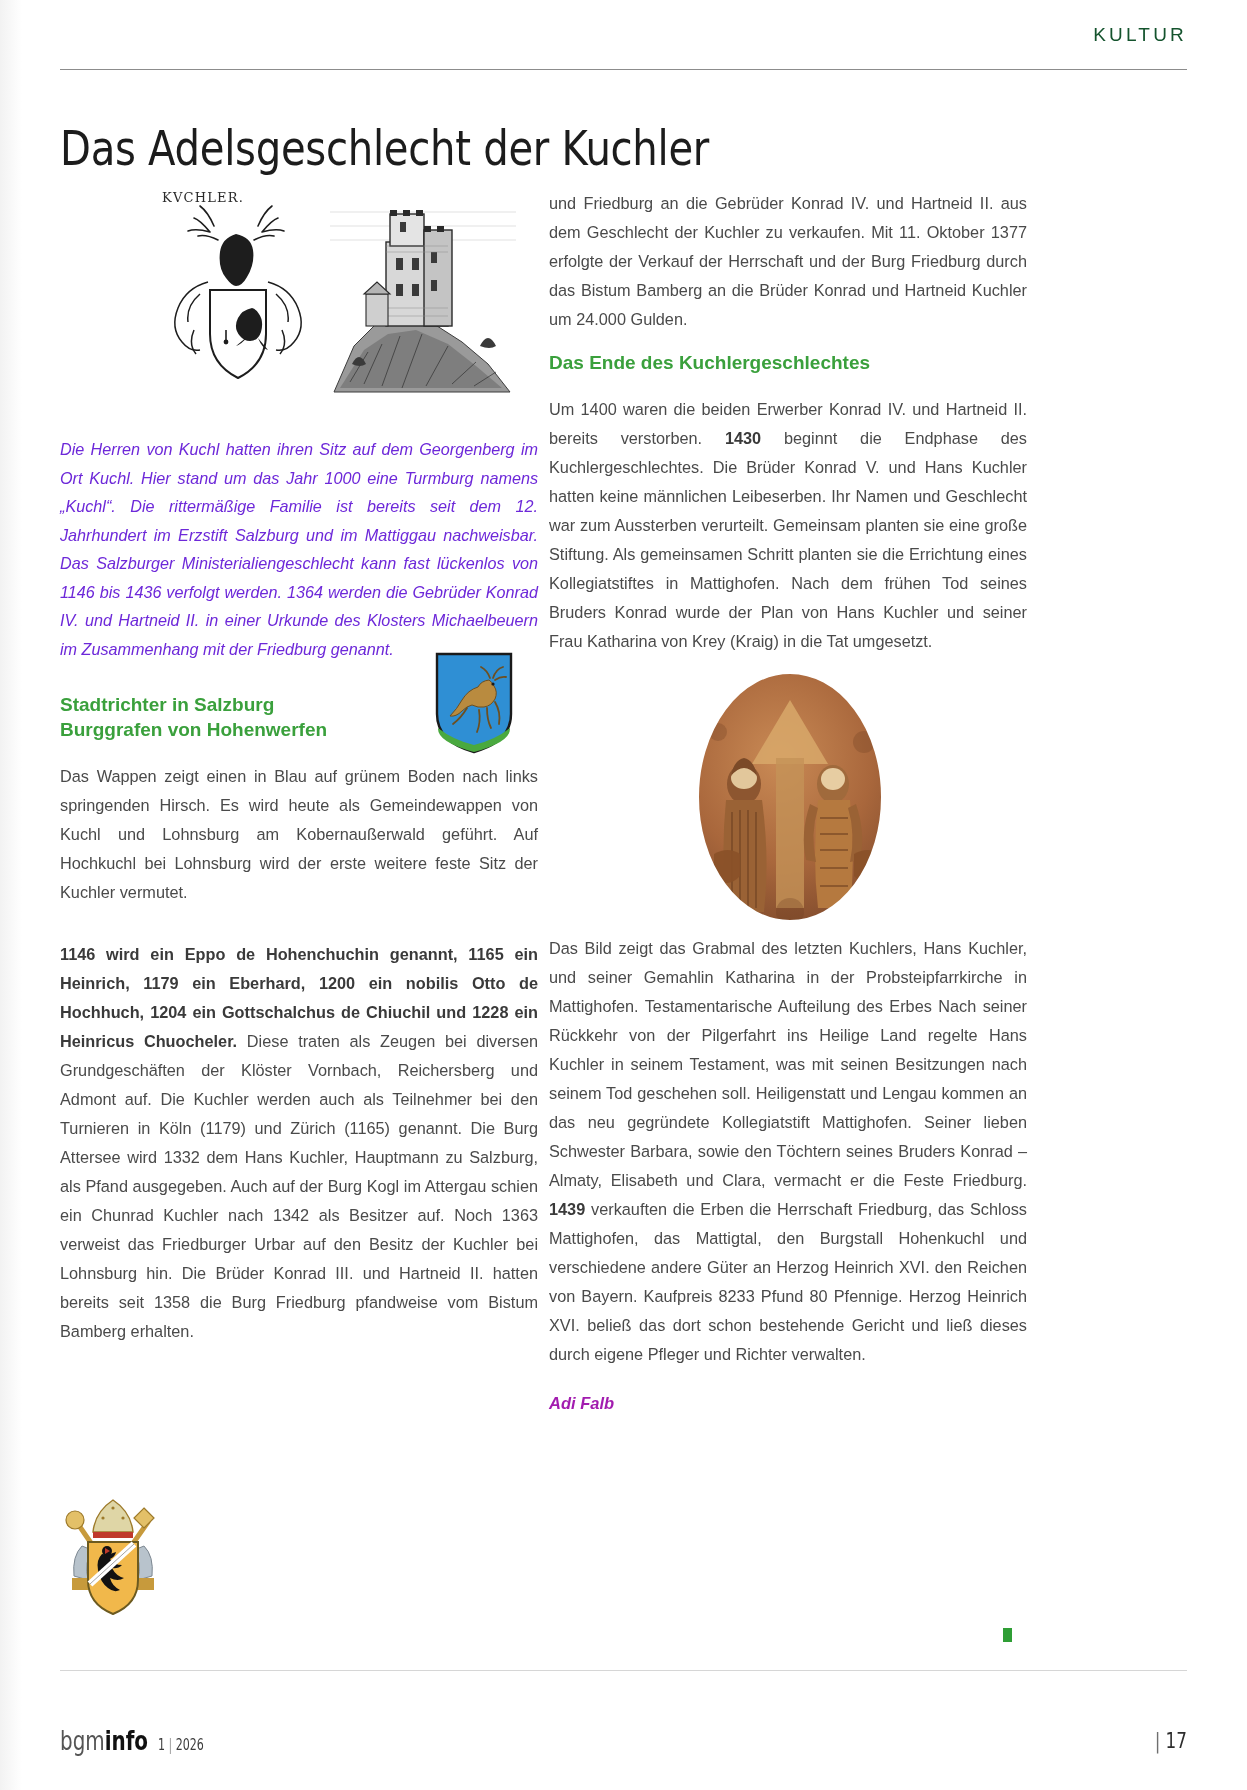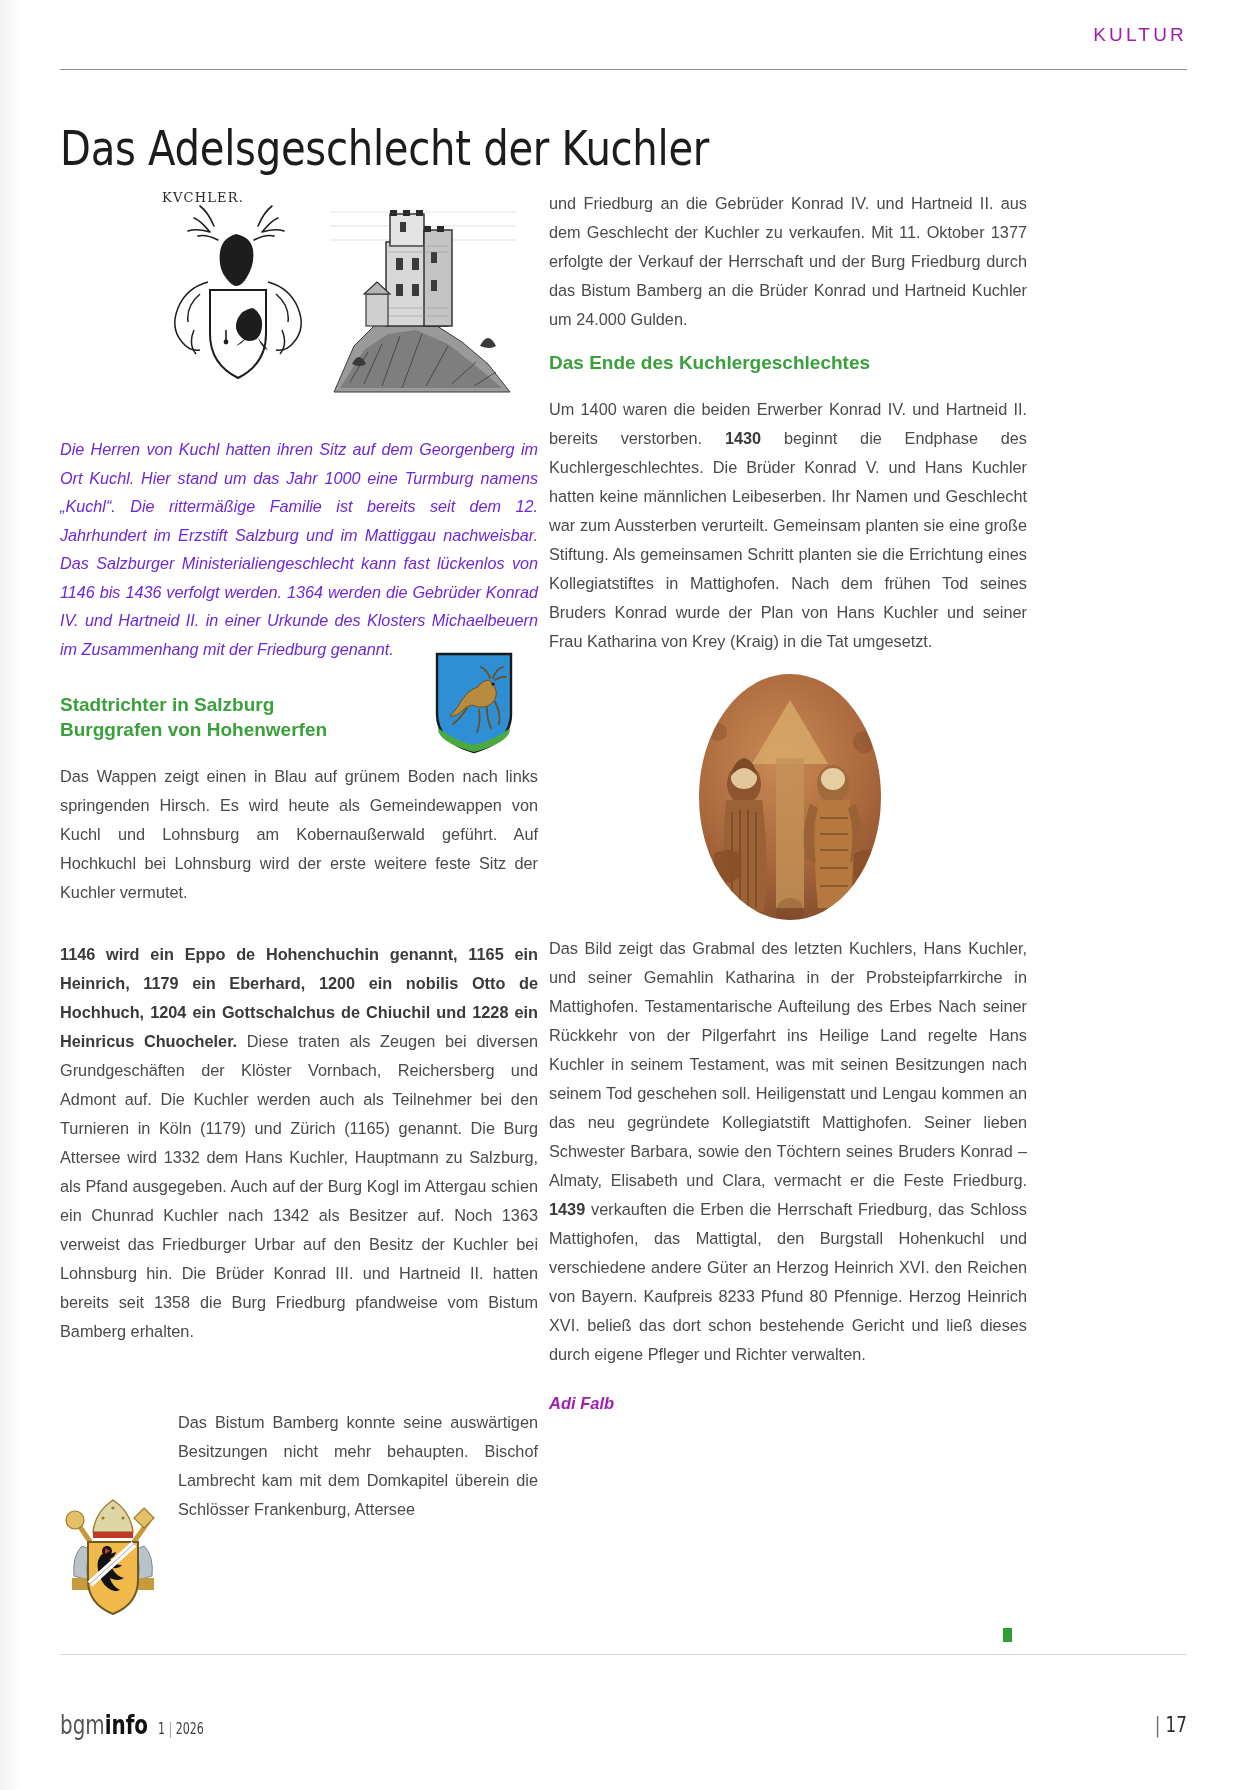--- a/index.html
+++ b/index.html
@@ -28,21 +28,21 @@
     left: 60px;
     right: 60px;
     height: 70px;
   }
   .masthead-label {
     position: absolute;
     right: 0;
     top: 24px;
     font-size: 19px;
     letter-spacing: 3.2px;
-    color: #a21caf;
+    color: #14532d;
     font-weight: 400;
     font-family: "Liberation Sans Narrow", "Liberation Sans", sans-serif;
   }
   .masthead-rule {
     position: absolute;
     left: 0;
     right: 0;
     top: 69px;
     border-top: 1.2px solid #8c8c8c;
   }
@@ -121,21 +121,21 @@
 
   
   #grave-relief { left: 678px; top: 672px; width: 225px; height: 250px; }
 
   
   .footer {
     position: absolute;
     left: 60px;
     right: 60px;
     bottom: 0;
-    height: 136px;
+    height: 120px;
   }
   .footer-rule {
     position: absolute;
     left: 0; right: 0; top: 0;
     border-top: 1px solid #d6d6d6;
   }
   .brand {
     position: absolute;
     left: 0; top: 55px;
     font-size: 27px;
@@ -405,21 +405,20 @@
     <div class="gap-sm"></div>
 
     <p class="just">Das Wappen zeigt einen in Blau auf grünem Boden nach links springenden Hirsch. Es wird heute als Gemeindewappen von Kuchl und Lohnsburg am Kobernaußerwald geführt. Auf Hochkuchl bei Lohnsburg wird der erste weitere feste Sitz der Kuchler vermutet.</p>
 
     <div class="gap"></div>
 
     <p class="just"><span class="bold-run">1146 wird ein Eppo de Hohenchuchin genannt, 1165 ein Heinrich, 1179 ein Eberhard, 1200 ein nobilis Otto de Hochhuch, 1204 ein Gottschalchus de Chiuchil und 1228 ein Heinricus Chuocheler.</span><span> Diese traten als Zeugen bei diversen Grundgeschäften der Klöster Vornbach, Reichersberg und Admont auf. Die Kuchler werden auch als Teilnehmer bei den Turnieren in Köln (1179) und Zürich (1165) genannt. Die Burg Attersee wird 1332 dem Hans Kuchler, Hauptmann zu Salzburg, als Pfand ausgegeben. Auch auf der Burg Kogl im Attergau schien ein Chunrad Kuchler nach 1342 als Besitzer auf. Noch 1363 verweist das Friedburger Urbar auf den Besitz der Kuchler bei Lohnsburg hin. Die Brüder Konrad III. und Hartneid II. hatten bereits seit 1358 die Burg Friedburg pfandweise vom Bistum Bamberg erhalten.</span></p>
 
     <div style="height:58px"></div>
 
-    <p class="just" style="padding-left:118px">Das Bistum Bamberg konnte seine auswärtigen Besitzungen nicht mehr behaupten. Bischof Lambrecht kam mit dem Domkapitel überein die Schlösser Frankenburg, Attersee</p>
   </div>
 
   <div class="col col-right">
 
     <p class="just">und Friedburg an die Gebrüder Konrad IV. und Hartneid II. aus dem Geschlecht der Kuchler zu verkaufen. Mit 11. Oktober 1377 erfolgte der Verkauf der Herrschaft und der Burg Friedburg durch das Bistum Bamberg an die Brüder Konrad und Hartneid Kuchler um 24.000 Gulden.</p>
 
     <div class="gap-sm"></div>
 
     <p class="green-head">Das Ende des Kuchlergeschlechtes</p>
 

